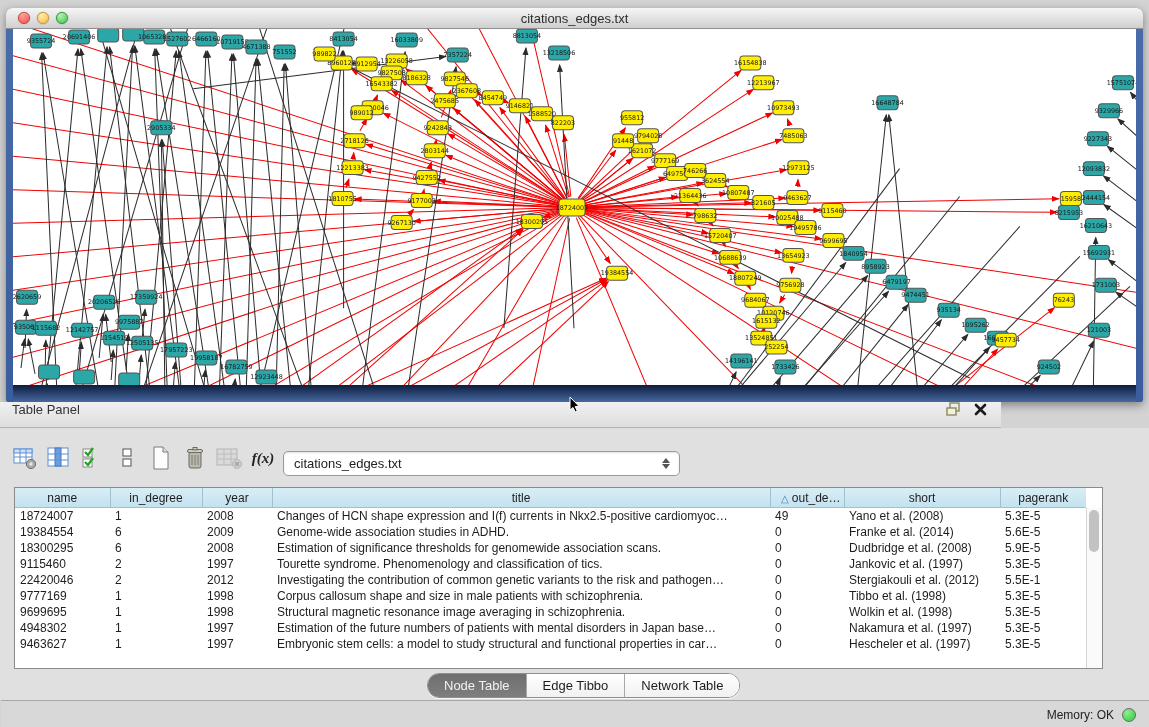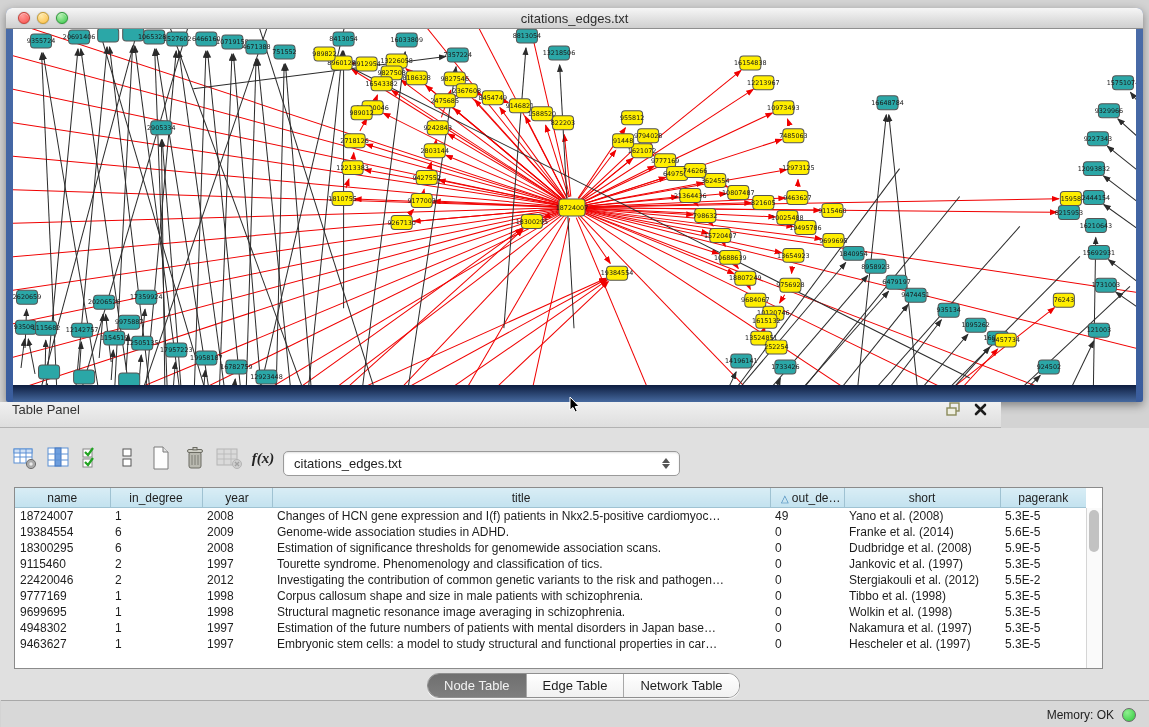--- a/index.html
+++ b/index.html
@@ -866,21 +866,21 @@
             <th class="left"><span class="tri">△</span>out_de…</th>
             <th>short</th>
             <th>pagerank</th>
           </tr>
         </thead>
       <tbody id="tbody-rows">
           <tr>
             <td>18724007</td>
             <td>1</td>
             <td>2008</td>
-            <td>Changes of HCN gene expression and I(f) patients in Nkx2.5-positive cardiomyoc…</td>
+            <td>Changes of HCN shape expression and I(f) currents in Nkx2.5-positive cardiomyoc…</td>
             <td>49</td>
             <td class="center">Yano et al. (2008)</td>
             <td>5.3E-5</td>
           </tr>
           <tr>
             <td>19384554</td>
             <td>6</td>
             <td>2009</td>
             <td>Genome-wide association studies in ADHD.</td>
             <td>0</td>
@@ -905,21 +905,21 @@
             <td class="center">Jankovic et al. (1997)</td>
             <td>5.3E-5</td>
           </tr>
           <tr>
             <td>22420046</td>
             <td>2</td>
             <td>2012</td>
             <td>Investigating the contribution of common genetic variants to the risk and pathogen…</td>
             <td>0</td>
             <td class="center">Stergiakouli et al. (2012)</td>
-            <td>5.5E-2</td>
+            <td>5.5E-1</td>
           </tr>
           <tr>
             <td>9777169</td>
             <td>1</td>
             <td>1998</td>
             <td>Corpus callosum shape and size in male patients with schizophrenia.</td>
             <td>0</td>
             <td class="center">Tibbo et al. (1998)</td>
             <td>5.3E-5</td>
           </tr>
@@ -952,21 +952,21 @@
           </tr>
         </tbody>
     </table>
     <div class="vscroll">
       <div class="thumb"></div>
     </div>
   </div>
 
   <div class="segbar" id="segbar">
       <div class="seg active">Node Table</div>
-      <div class="seg">Edge Table</div>
+      <div class="seg">Edge Tibbo</div>
       <div class="seg">Network Table</div>
     </div>
 </div>
 
 <div class="statusbar">
   <span class="mem-label">Memory: OK</span>
   <span class="mem-dot"></span>
 </div>
 
 </body></html>

